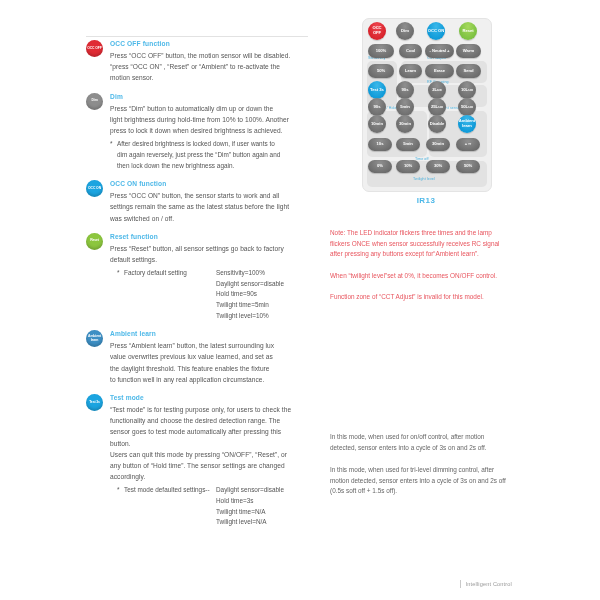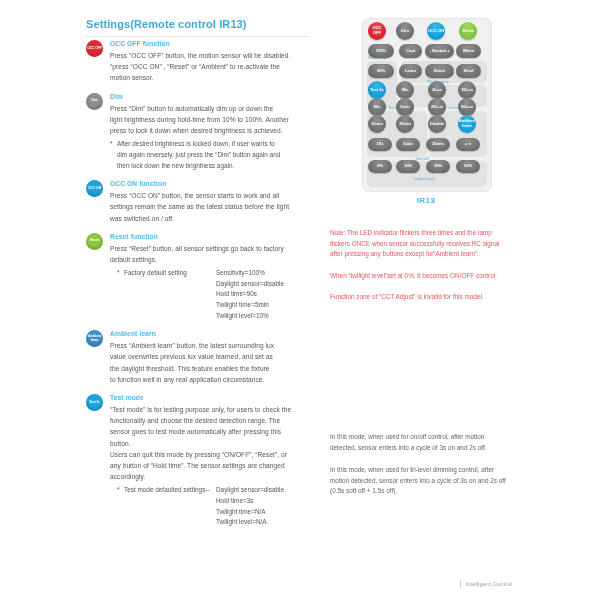--- a/index.html
+++ b/index.html
@@ -119,21 +119,20 @@
     font-size:5.6px;color:#9a9a9a;letter-spacing:.15px;
     padding-left:5px;border-left:1px solid #c9c9c9;
     line-height:8px;
   }
 </style>
 </head>
 <body>
 
 <div class="page">
 
-  <div class="title">Settings(Remote control IR13)</div>
   <div class="title-rule"></div>
 
   <div class="left-col" id="left-col">
       <div class="section">
         <div class="sec-icon red">OCC OFF</div>
         <div class="sec-body">
           <div class="sec-head">OCC OFF function</div>
           <div class="sec-p">Press “OCC OFF” button, the motion sensor will be disabled.</div>
           <div class="sec-p">“press “OCC ON” , “Reset” or “Ambient” to re-activate the</div>
           <div class="sec-p"> motion sensor.</div>

